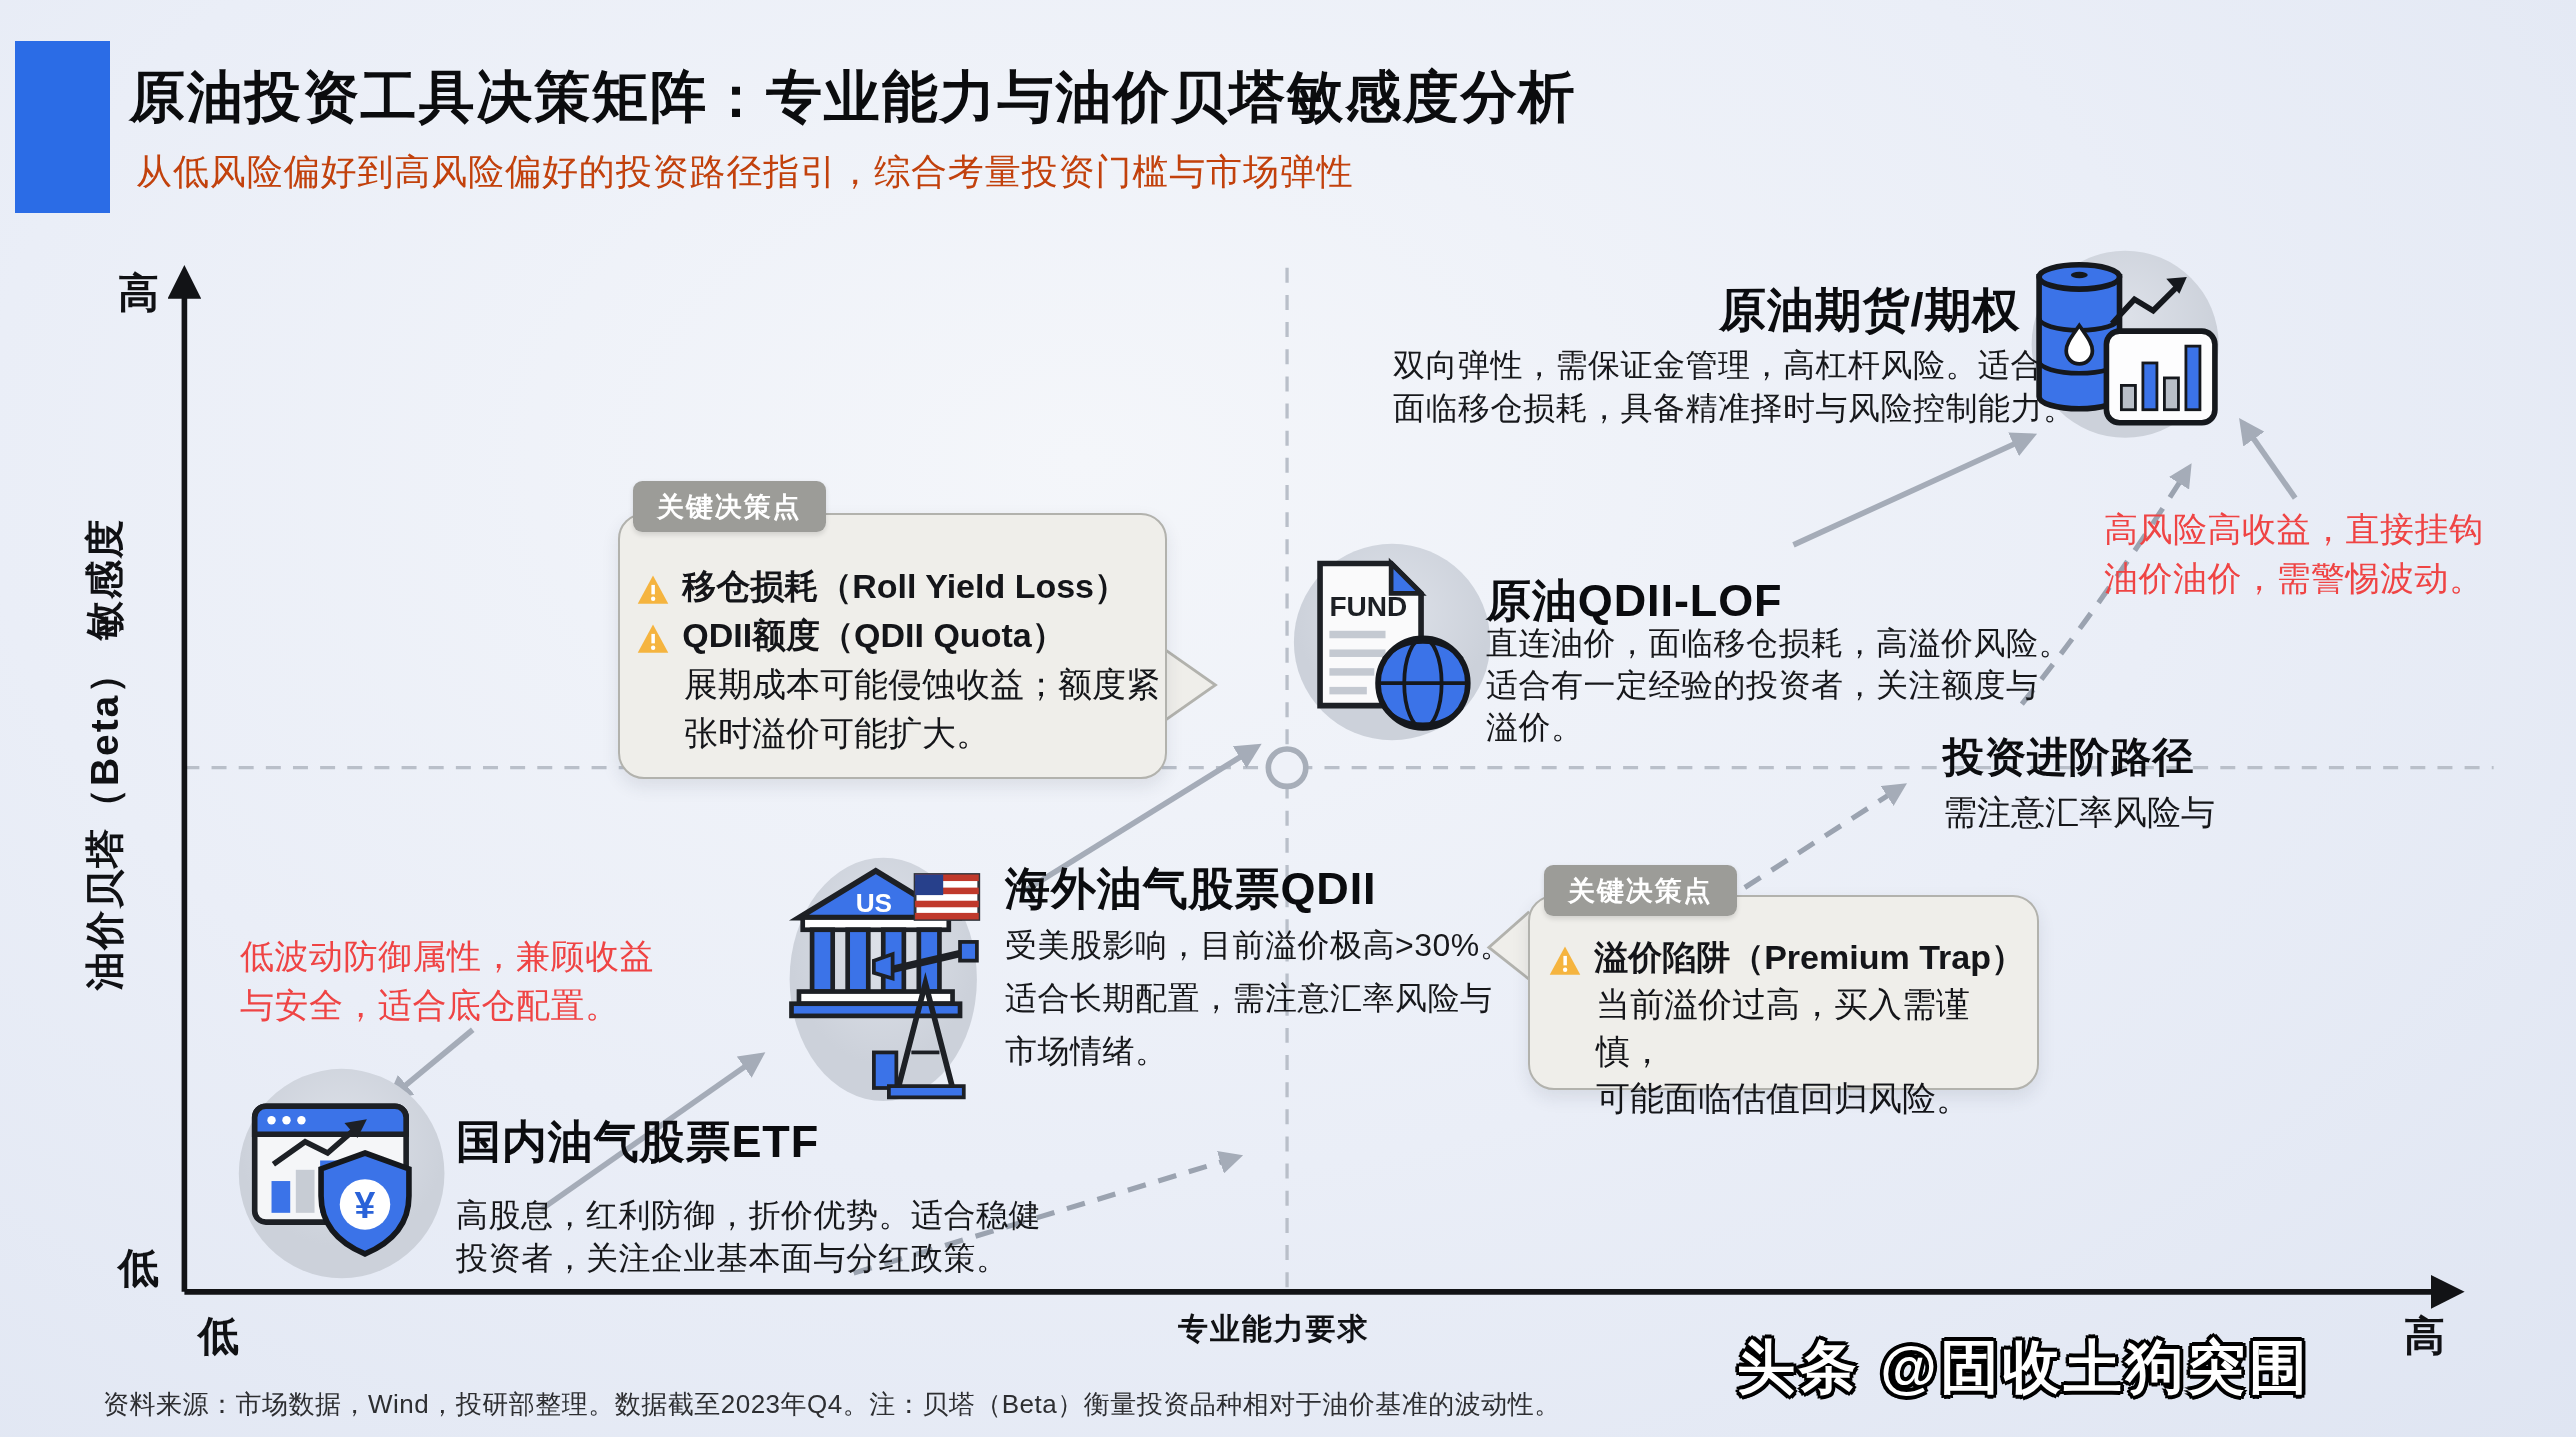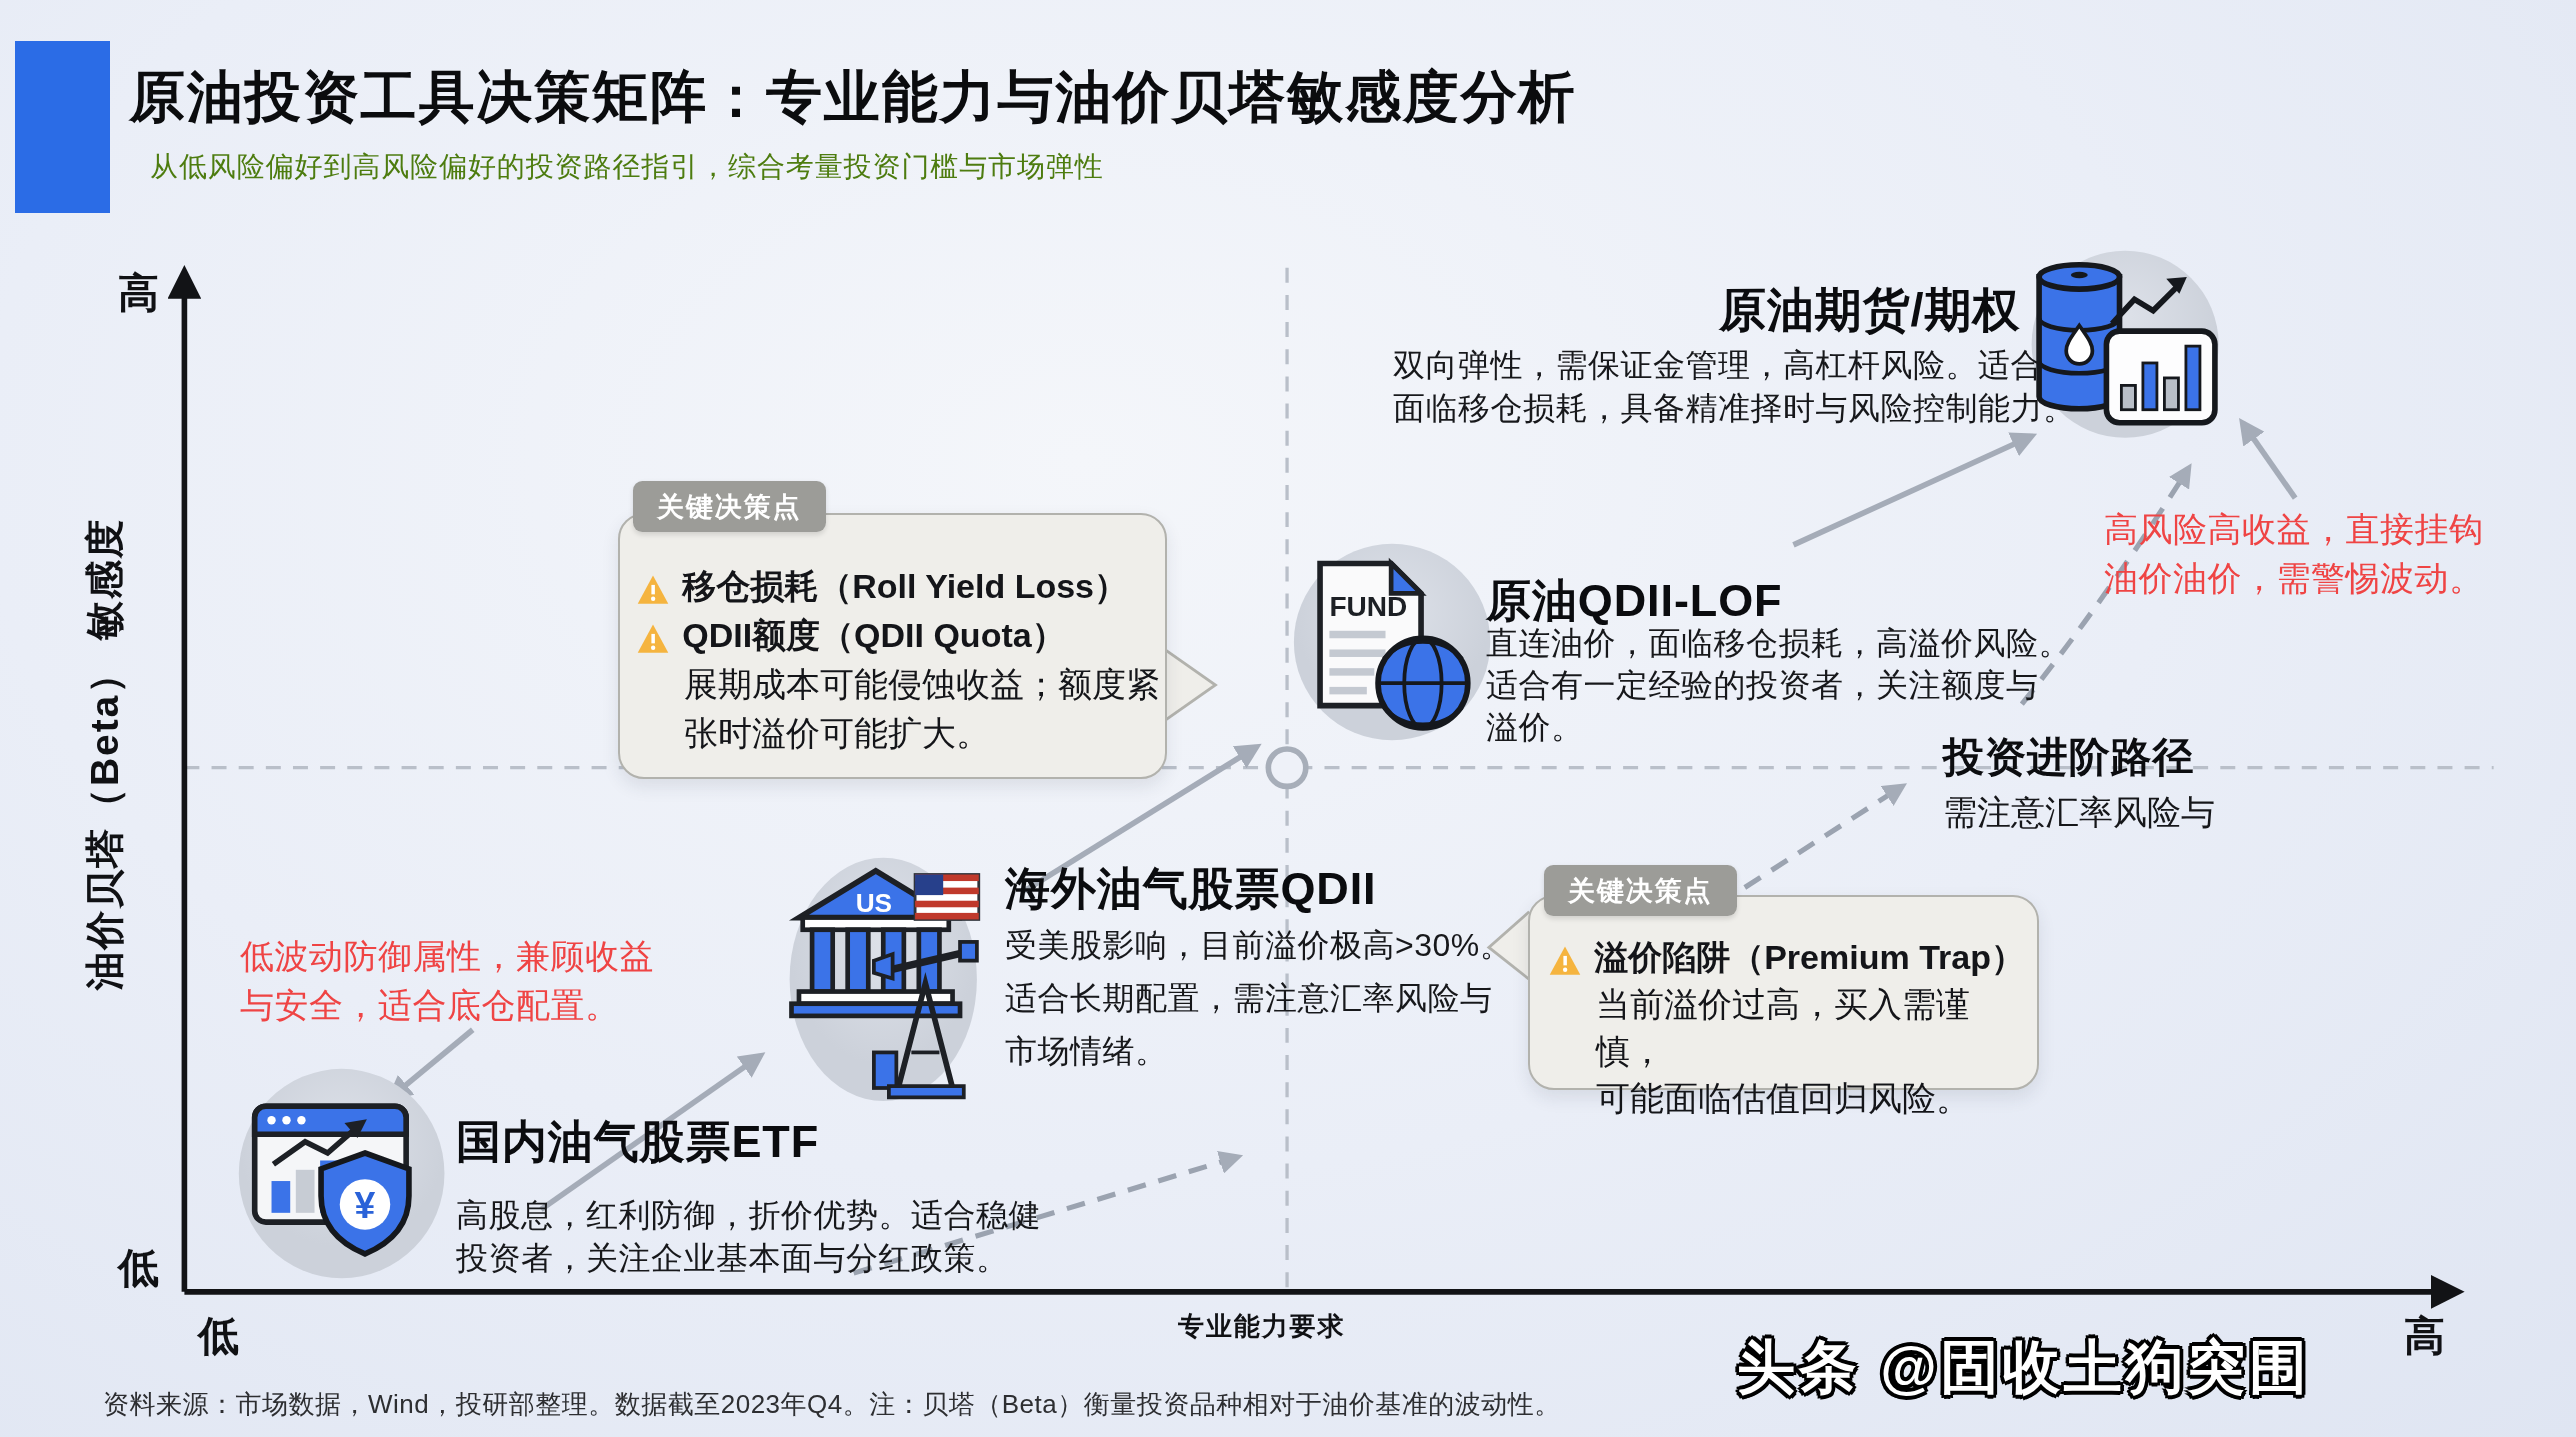--- a/index.html
+++ b/index.html
@@ -7,26 +7,26 @@
     width:2576px;height:1438px;overflow:hidden;position:relative;
     font-family:"Liberation Sans","DejaVu Sans",sans-serif;
     background:radial-gradient(ellipse at 42% 32%, #f4f6fa 0%, #eaeef7 52%, #dfe5f2 100%);
   }
   .abs{position:absolute;}
   .nowrap{white-space:nowrap;}
 
   
   .accent-bar{left:15px;top:41px;width:95px;height:172px;background:#2b6ce6;}
   .page-title{left:129px;top:60px;font-size:56px;font-weight:700;color:#0b0c0e;letter-spacing:1.9px;}
-  .page-subtitle{left:150px;top:148px;font-size:28px;color:#4d7c0f;letter-spacing:0.9px;}
+  .page-subtitle{left:136px;top:148px;font-size:36px;color:#c2410c;letter-spacing:0.9px;}
 
   
   .axis-lab{font-size:41px;font-weight:700;color:#101114;}
   .y-title{left:105px;top:754px;transform:translate(-50%,-50%) rotate(-90deg);font-size:39px;font-weight:700;color:#101114;letter-spacing:1.9px;}
-  .x-title{font-size:26px;font-weight:700;color:#101114;letter-spacing:1.9px;}
+  .x-title{font-size:30px;font-weight:700;color:#101114;letter-spacing:1.9px;}
 
   
   .node-title{font-size:45px;font-weight:700;color:#0b0c0f;letter-spacing:0.9px;}
   .node-desc{font-size:32px;color:#17181b;line-height:43px;letter-spacing:0.5px;}
   .note-text{font-size:34px;color:#ef4444;line-height:49px;letter-spacing:0.5px;}
 
   .path-title{font-size:41px;font-weight:700;color:#0c0d10;letter-spacing:0.9px;}
   .path-sub{font-size:34px;color:#16171a;}
 
   

